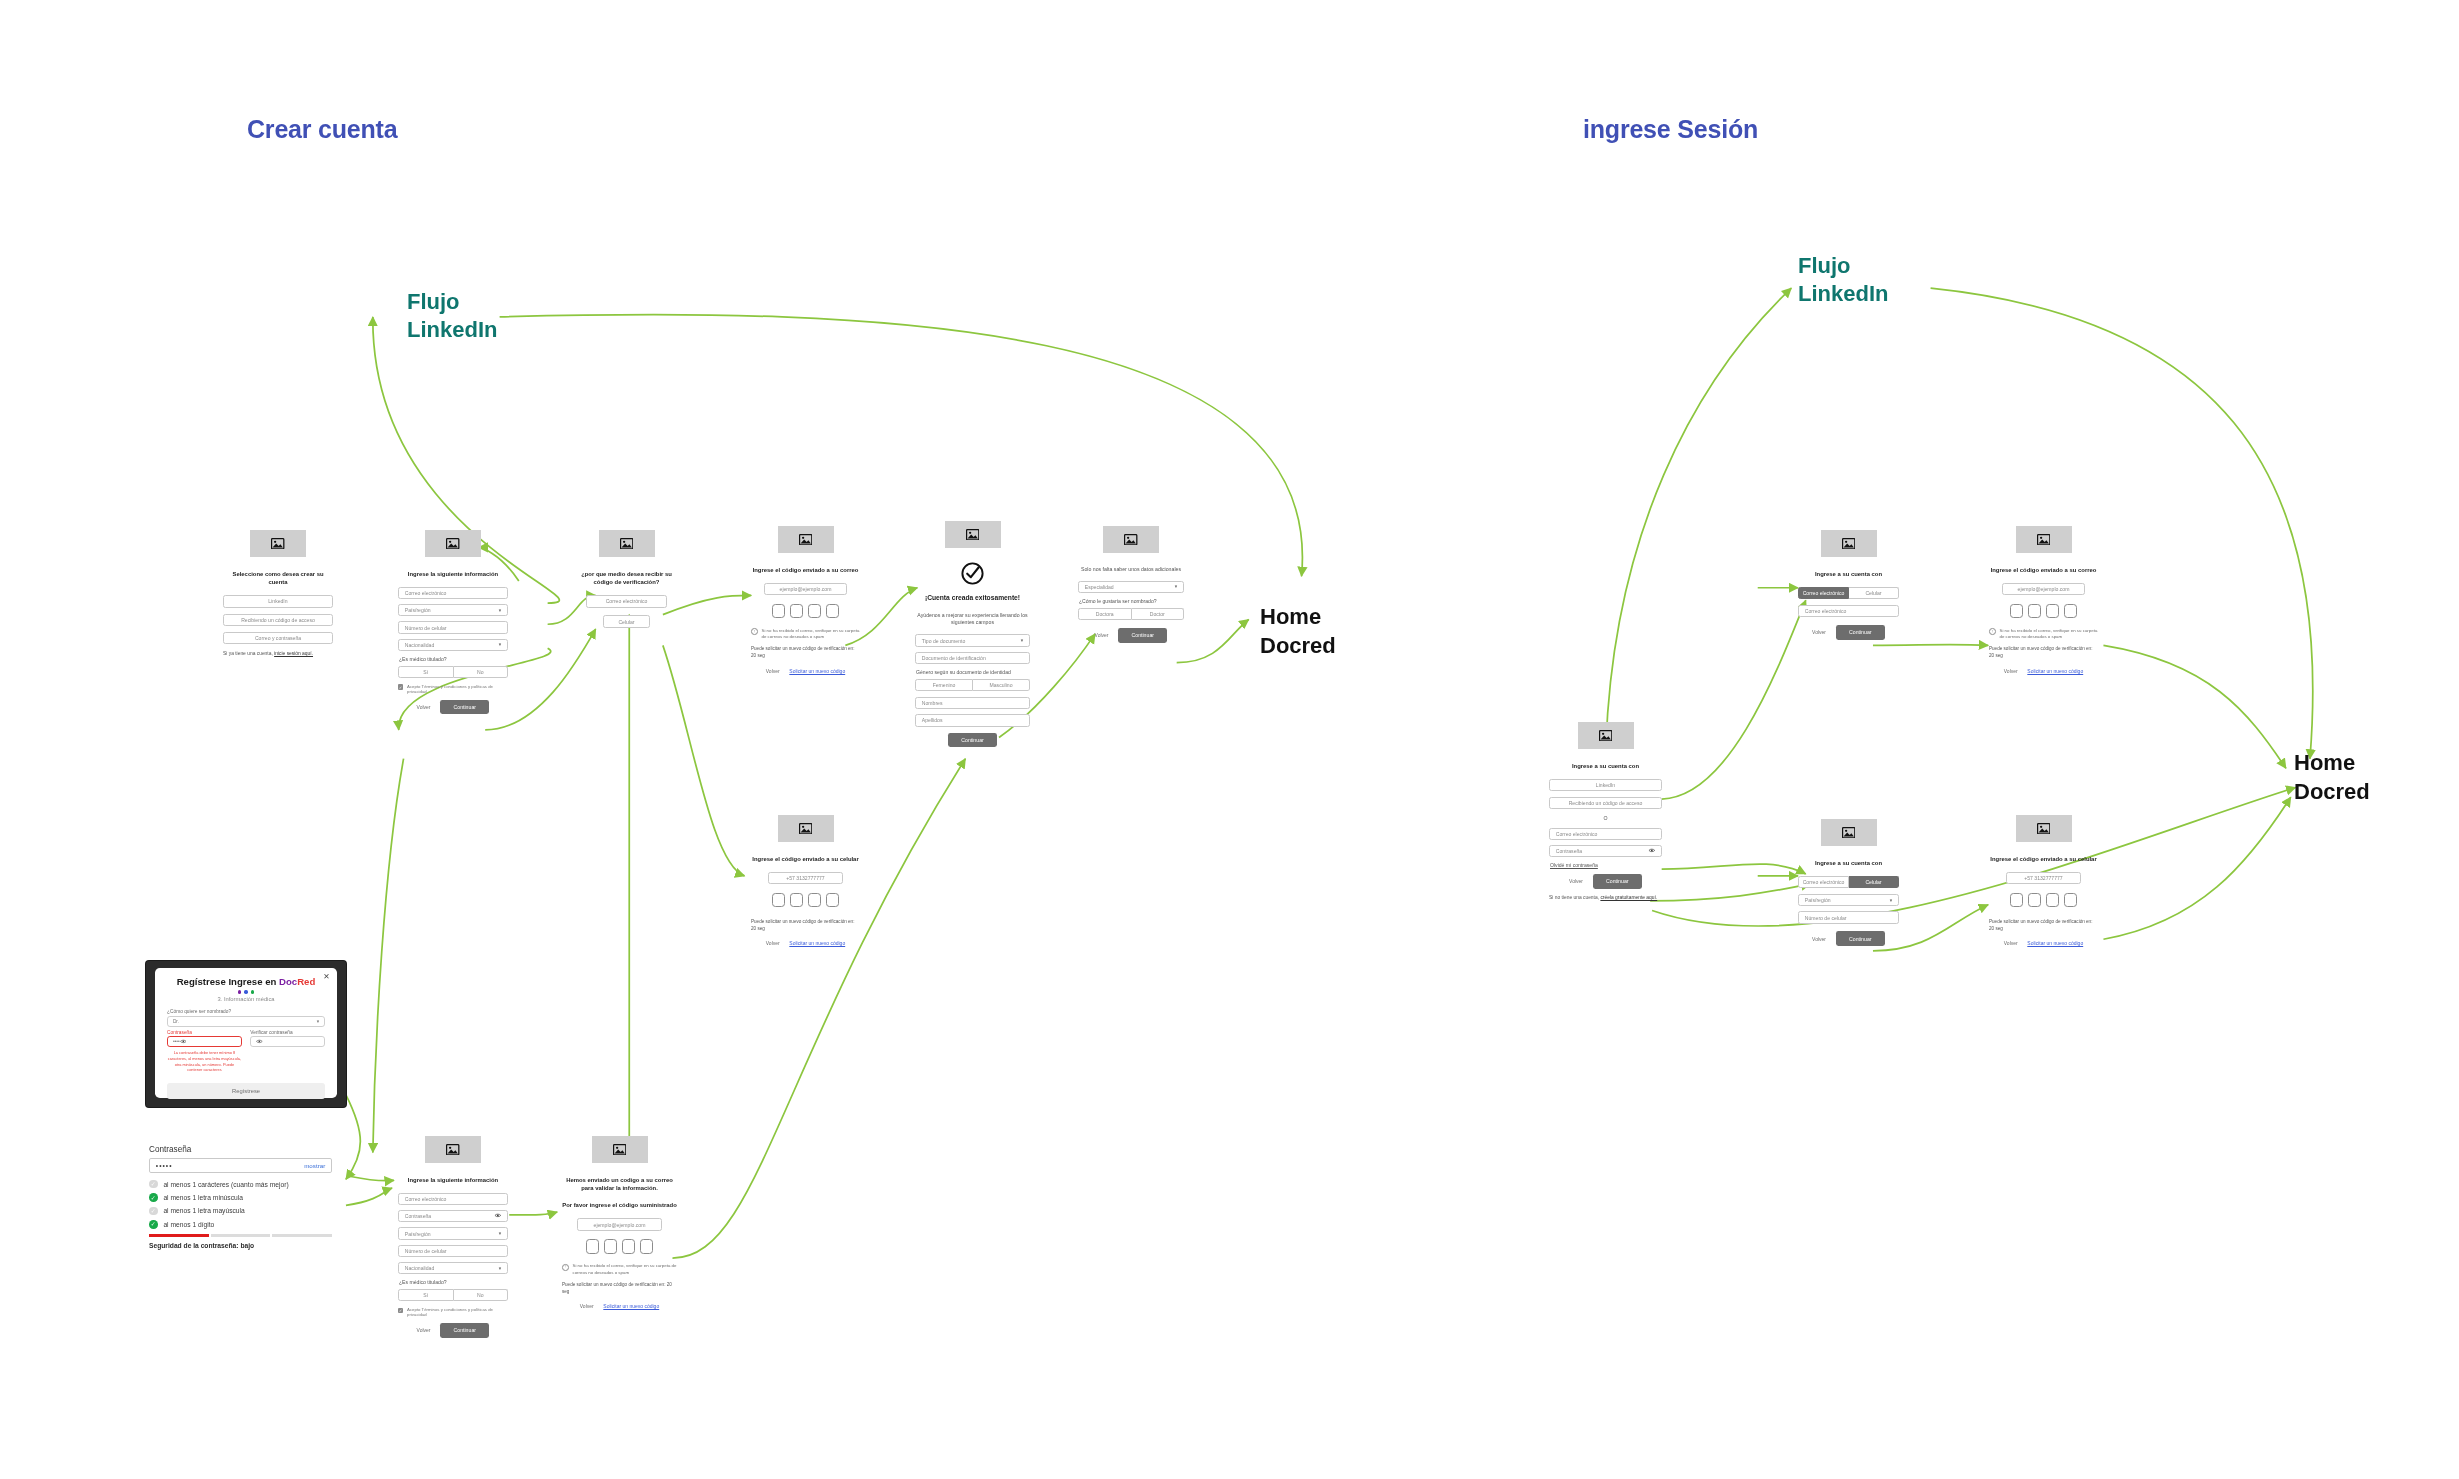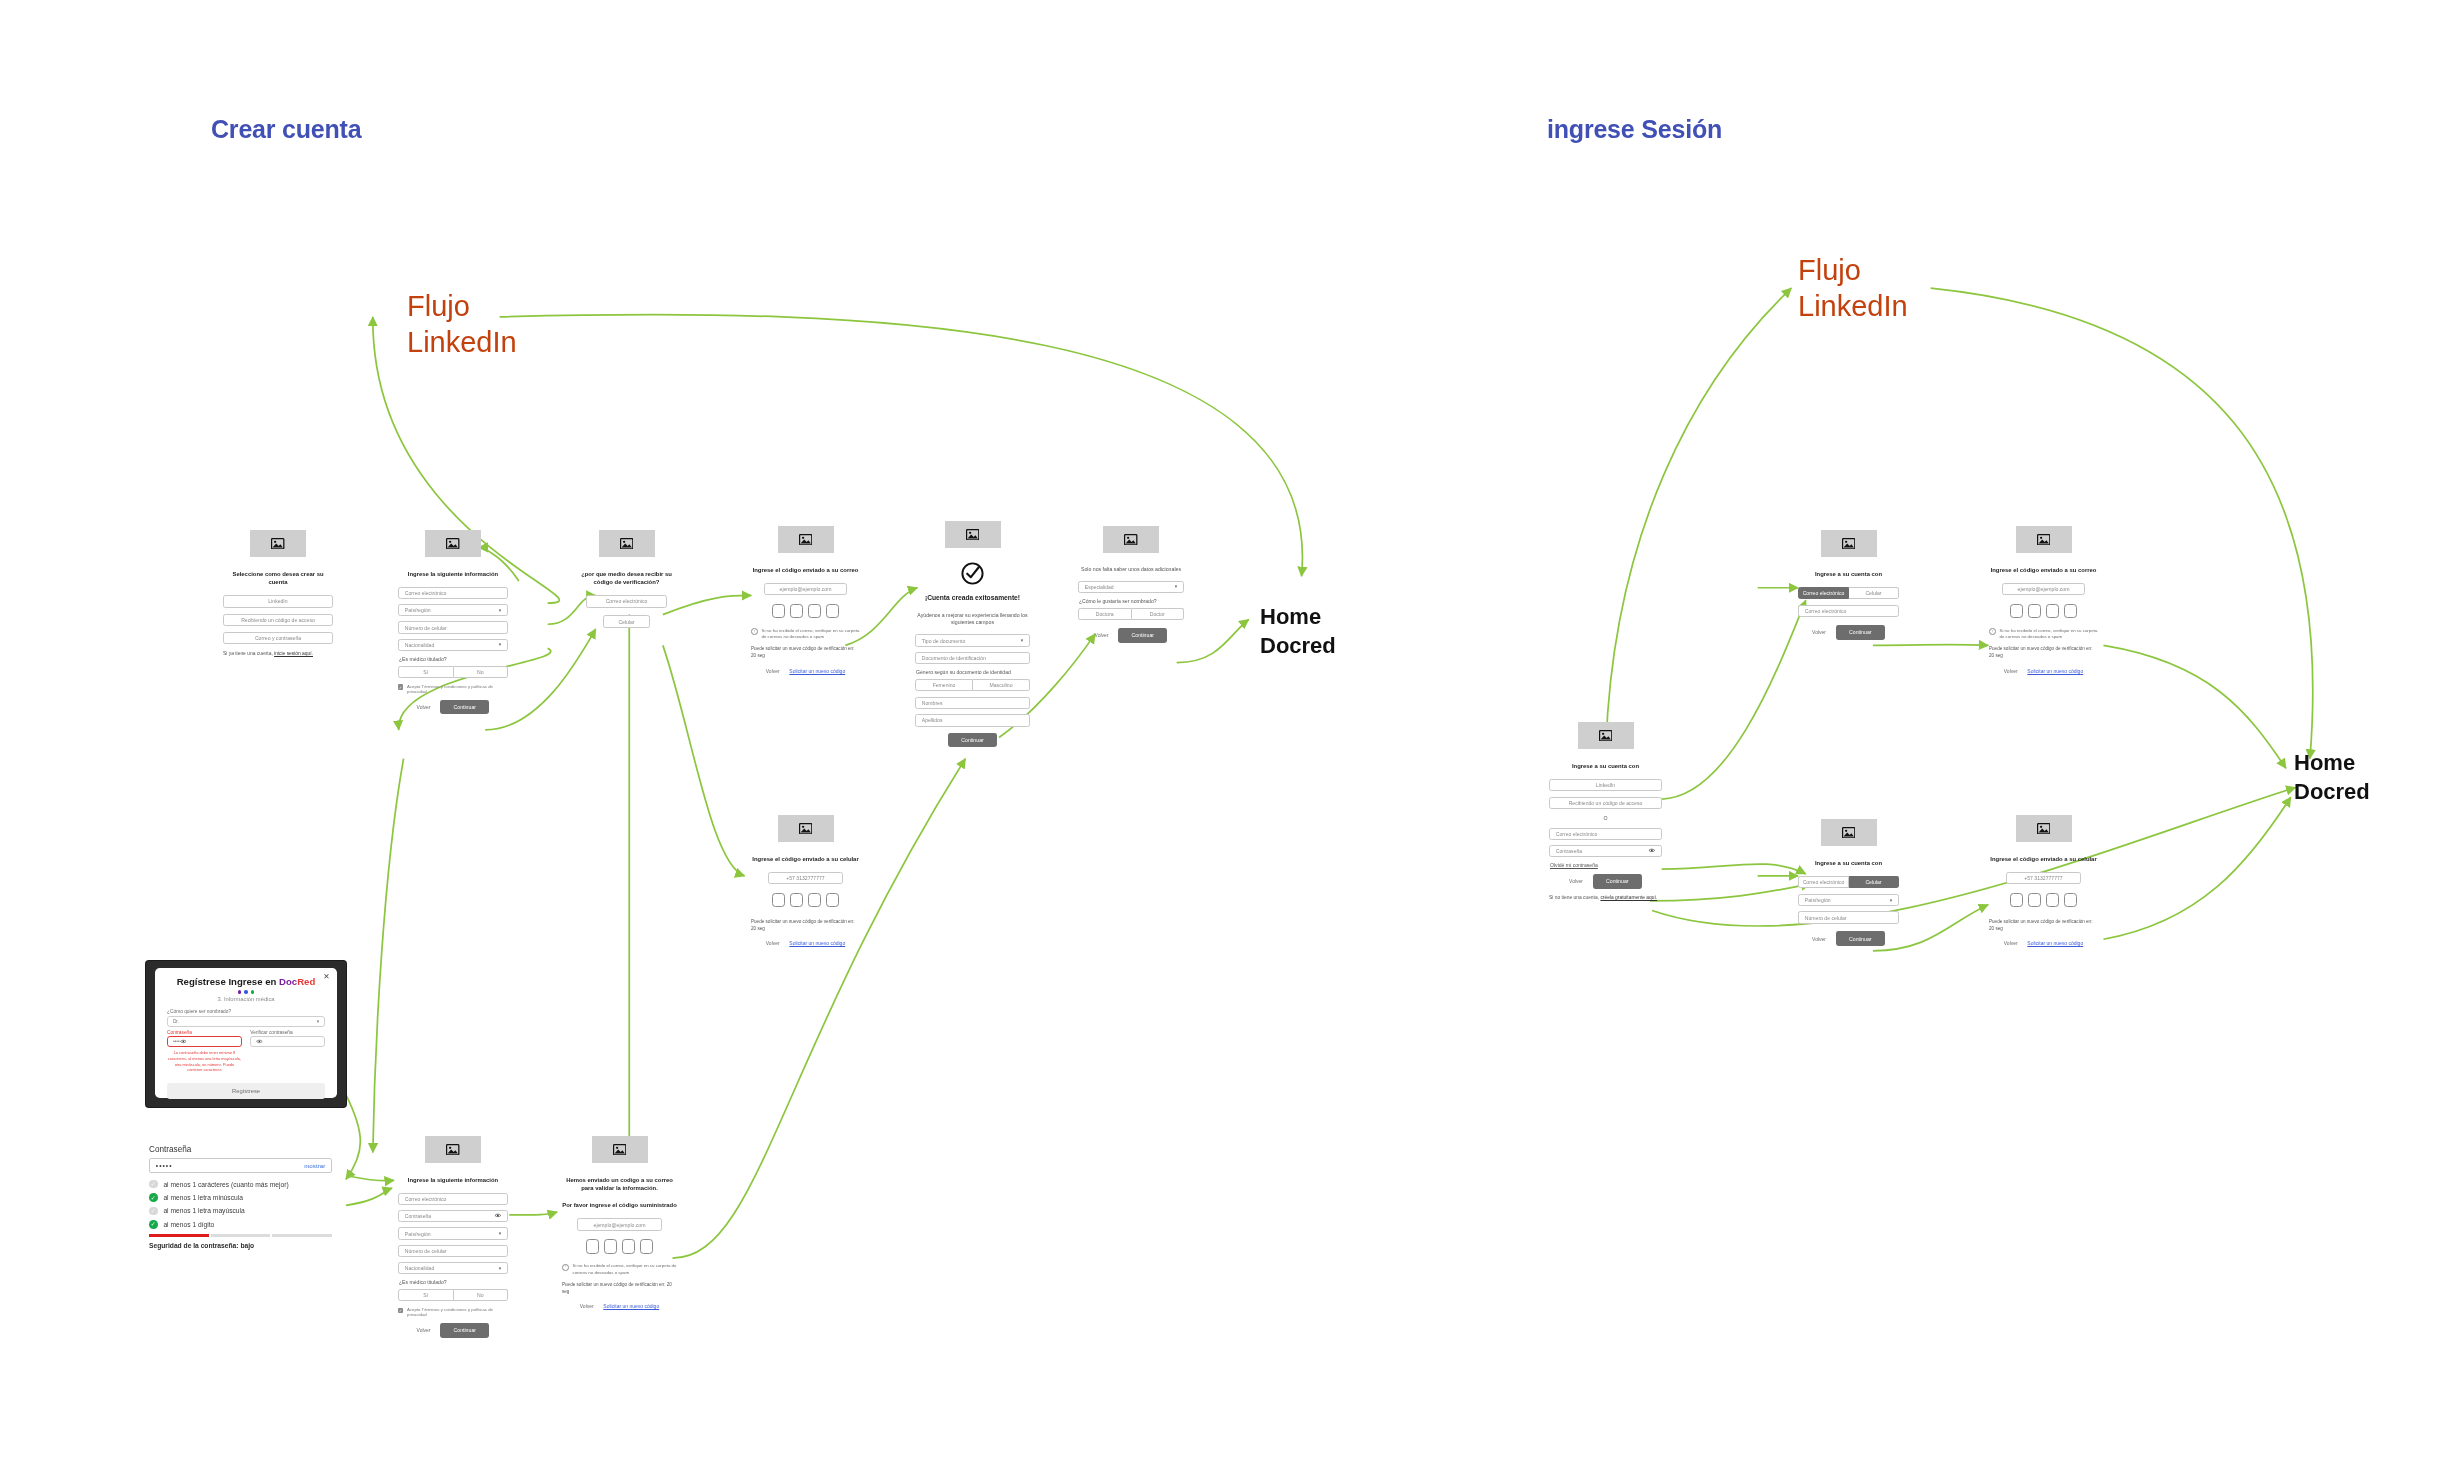--- a/index.html
+++ b/index.html
@@ -7,24 +7,24 @@
   body {
     width:2459px; height:1479px;
     background:#ffffff;
     font-family:"Liberation Sans", sans-serif;
     position:relative;
     overflow:hidden;
     color:#222;
   }
   #flow-canvas { position:absolute; inset:0; width:2459px; height:1479px; pointer-events:none; z-index:1; }
   .section-title {
-    position:absolute; font-size:25px; font-weight:bold; color:#4050b5; letter-spacing:-0.2px; z-index:5;
+    position:absolute; font-size:25px; font-weight:bold; color:#4050b5; letter-spacing:-0.2px; z-index:5;margin-left:36px;
   }
   .flow-label {
-    position:absolute; font-size:29px; font-weight:normal; color:#c2410c; line-height:1.25; z-index:5; white-space:pre-line;
+    position:absolute; font-size:22px; font-weight:bold; color:#0f766e; line-height:1.25; z-index:5; white-space:pre-line;
   }
   .node-label {
     position:absolute; font-size:22px; font-weight:bold; color:#111; line-height:1.3; z-index:5; white-space:pre-line;
   }
 
   
   .screen { position:absolute; z-index:3; }
   .screen .imgph {
     width:56px; height:27px; background:#cfcfcf; margin:0 auto 12.5px auto;
     display:flex; align-items:center; justify-content:center;

